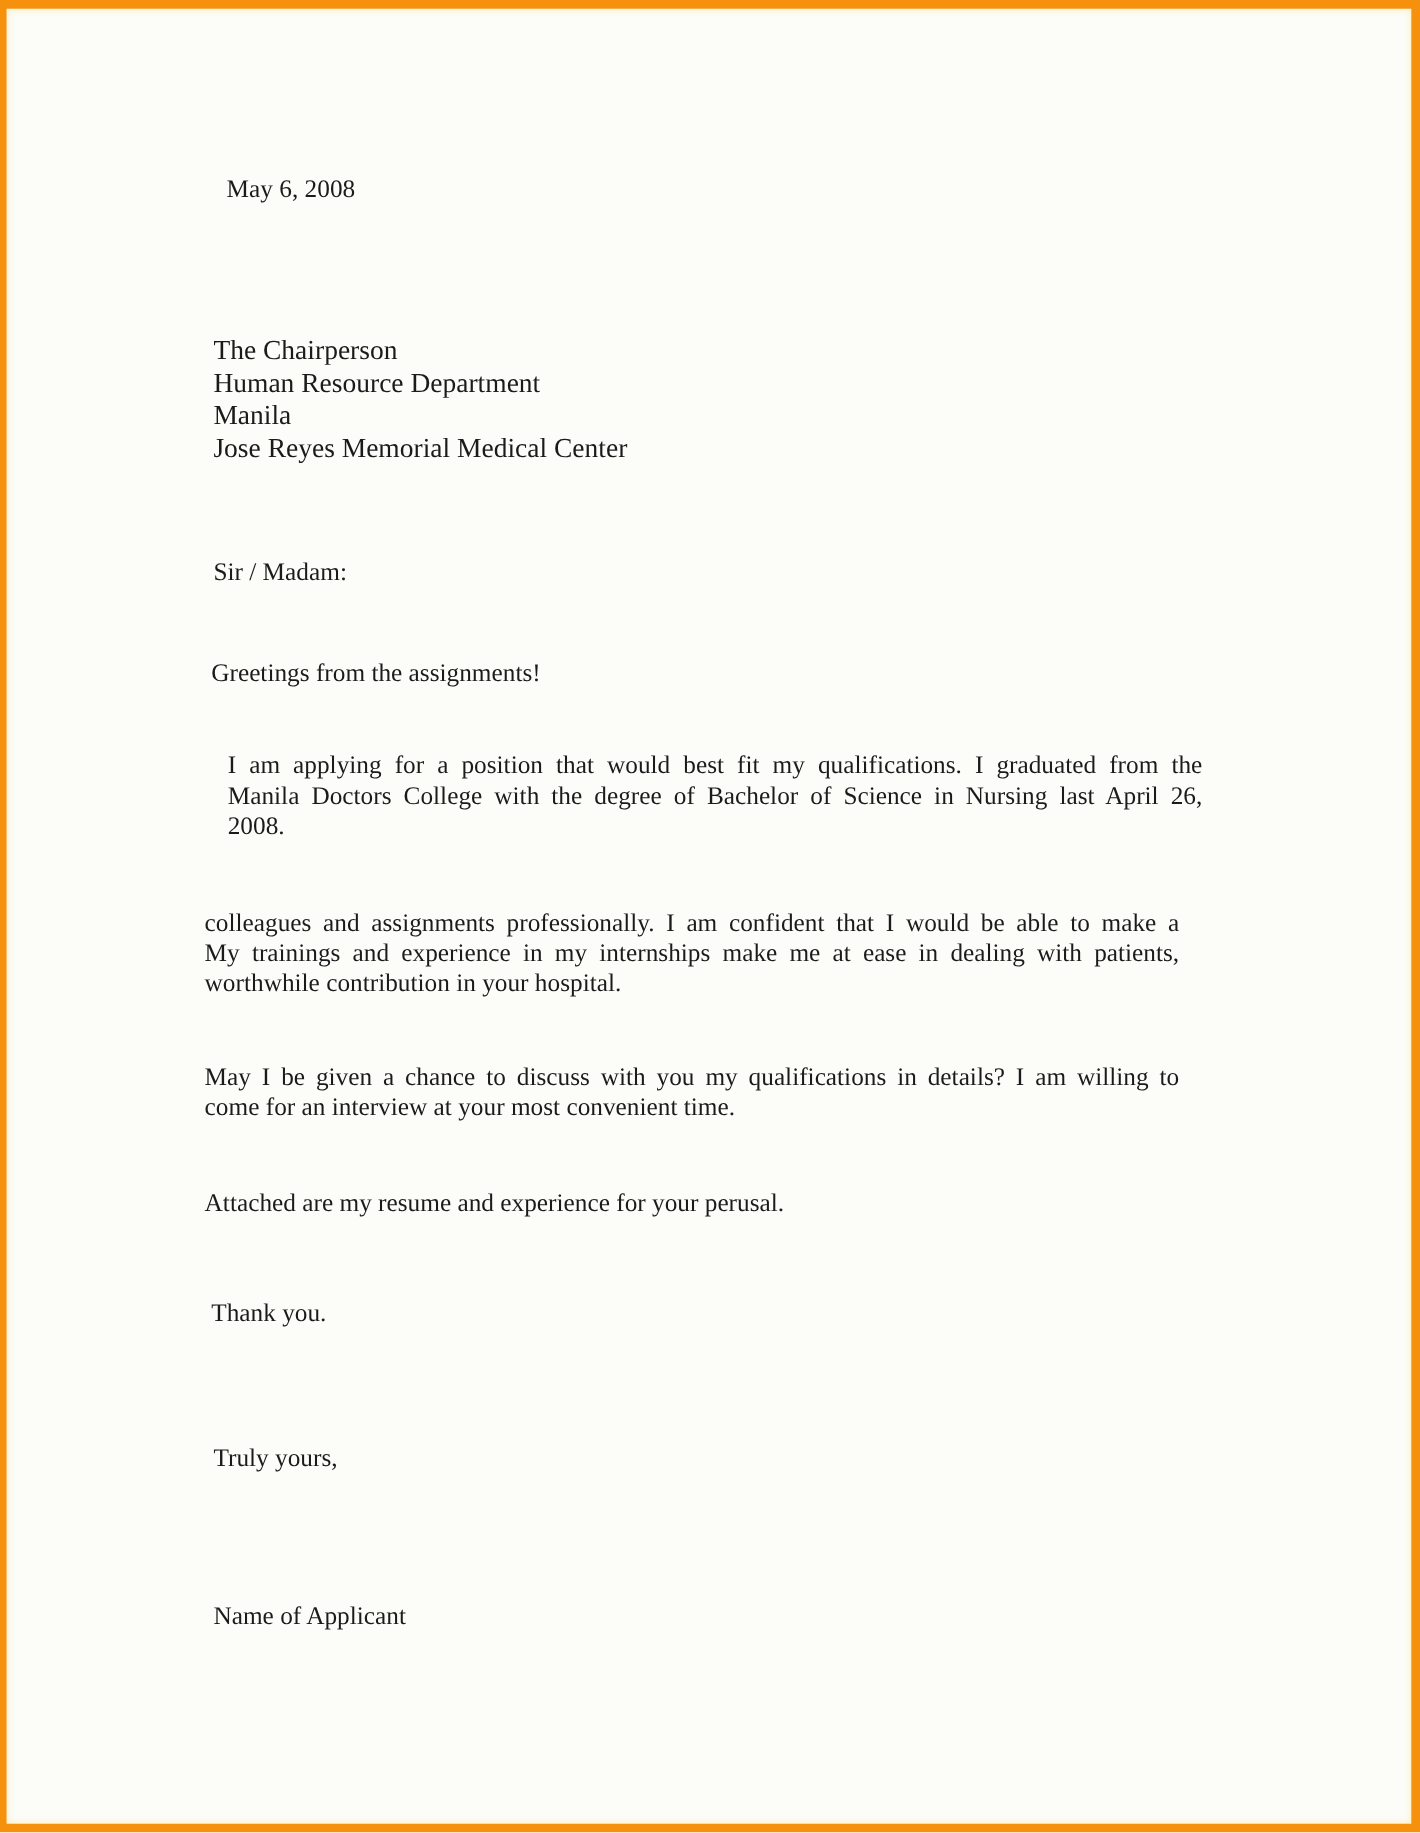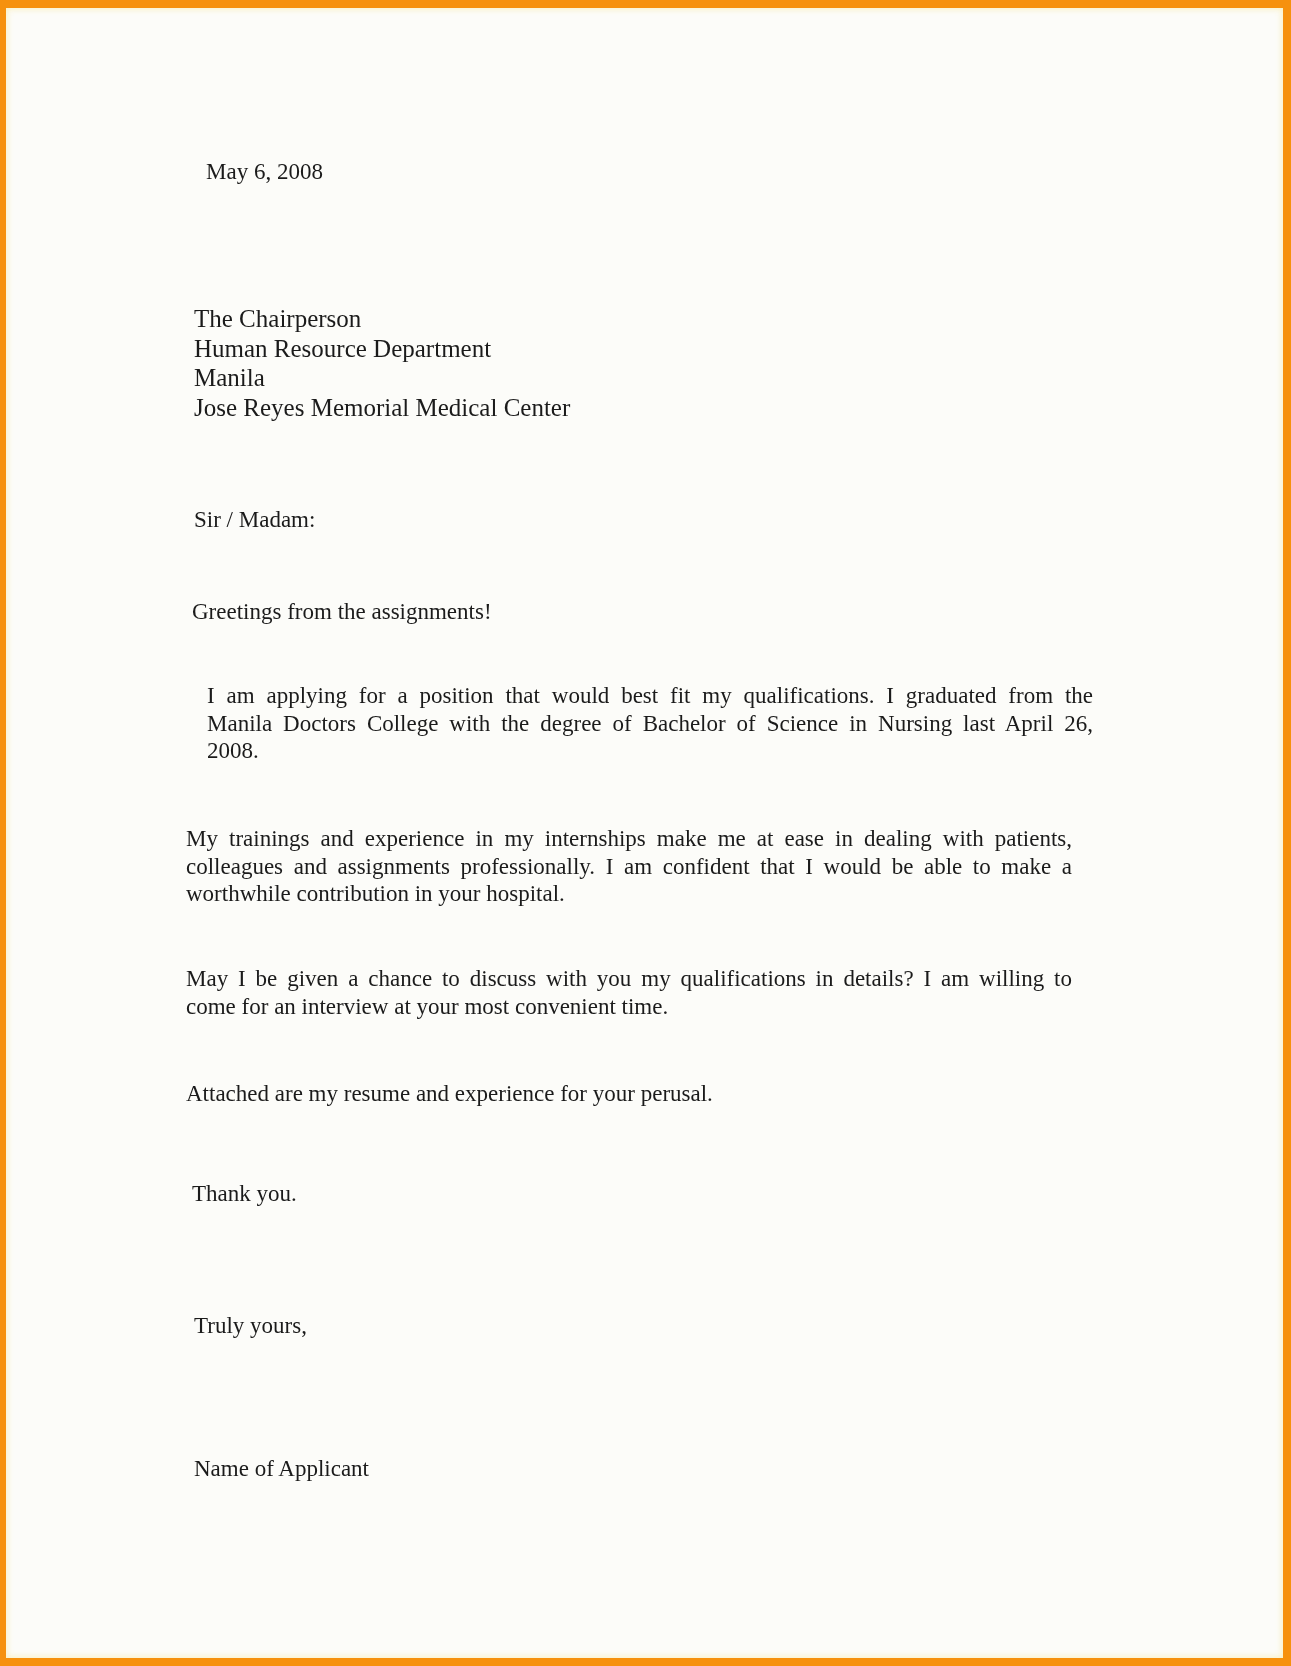--- a/index.html
+++ b/index.html
@@ -69,22 +69,22 @@
 
   <div class="tblock" style="top:590px; left:186px;">Greetings from the assignments!</div>
 
   <div class="para" style="top:674px; left:180px;margin-left:21px;">
     <span class="jline">I am applying for a position that would best fit my qualifications. I graduated from the</span>
     <span class="jline">Manila Doctors College with the degree of Bachelor of Science in Nursing last April 26,</span>
     <span class="jline-end">2008.</span>
   </div>
 
   <div class="para" style="top:817px; left:180px;">
+    <span class="jline">colleagues and assignments professionally. I am confident that I would be able to make a</span>
     <span class="jline">My trainings and experience in my internships make me at ease in dealing with patients,</span>
-    <span class="jline">colleagues and assignments professionally. I am confident that I would be able to make a</span>
     <span class="jline-end">worthwhile contribution in your hospital.</span>
   </div>
 
   <div class="para" style="top:957px; left:180px;">
     <span class="jline">May I be given a chance to discuss with you my qualifications in details? I am willing to</span>
     <span class="jline-end">come for an interview at your most convenient time.</span>
   </div>
 
   <div class="tblock" style="top:1072px; left:180px;">Attached are my resume and experience for your perusal.</div>
 

